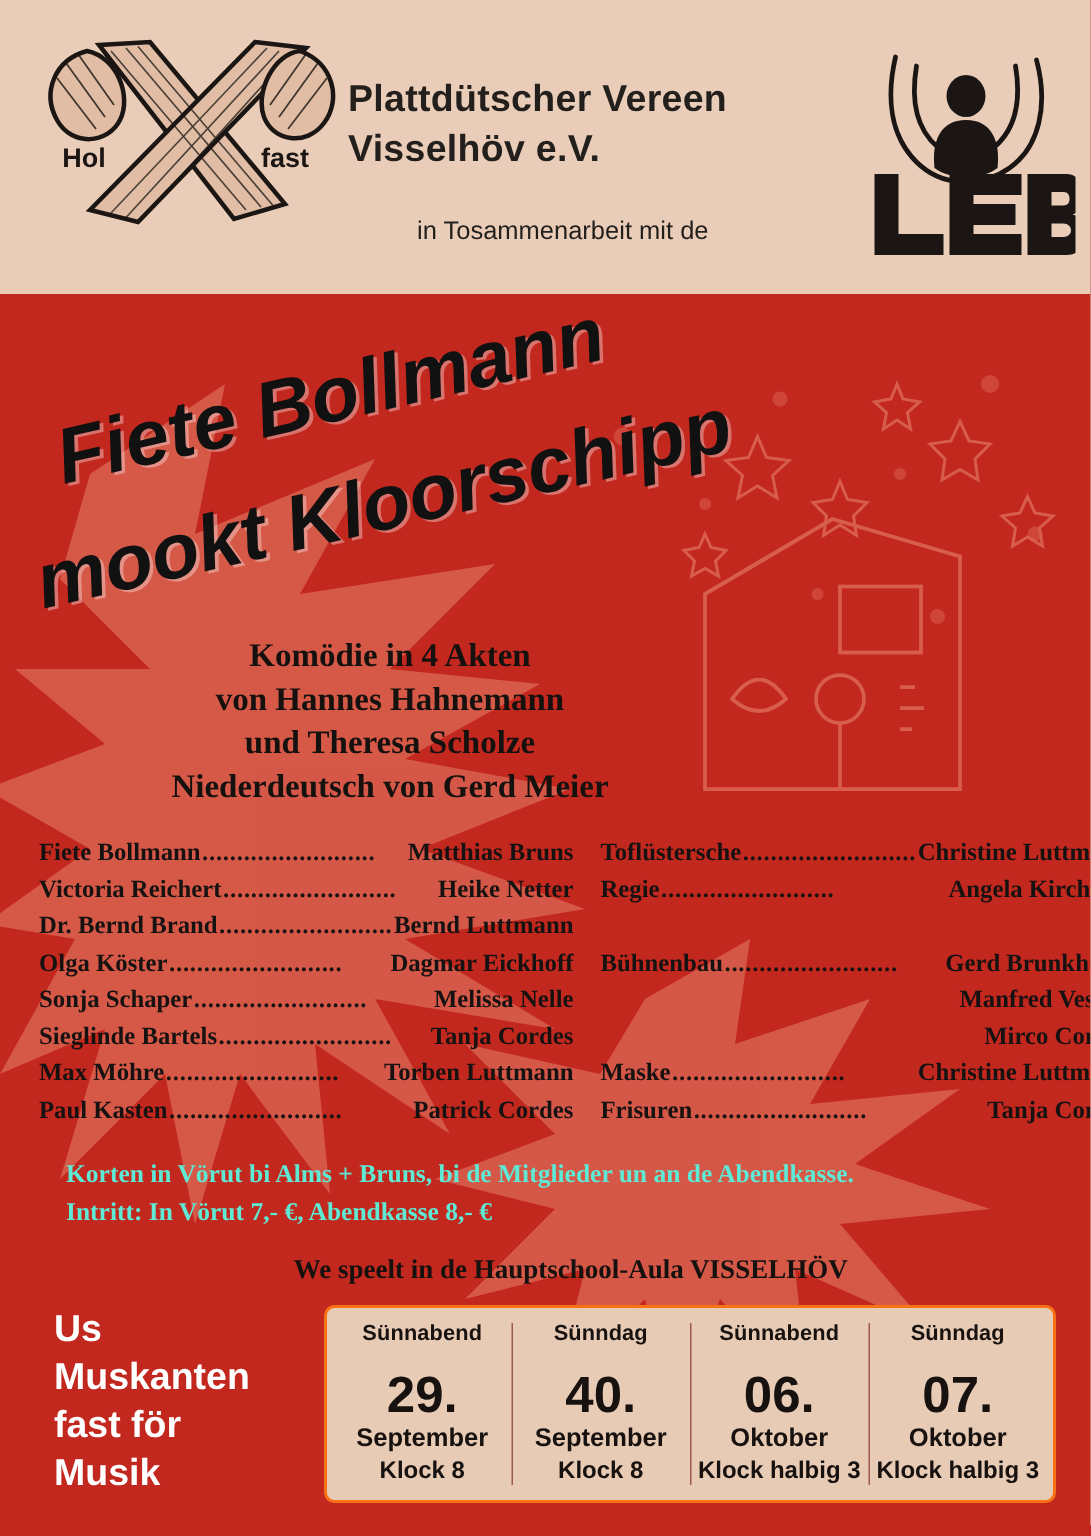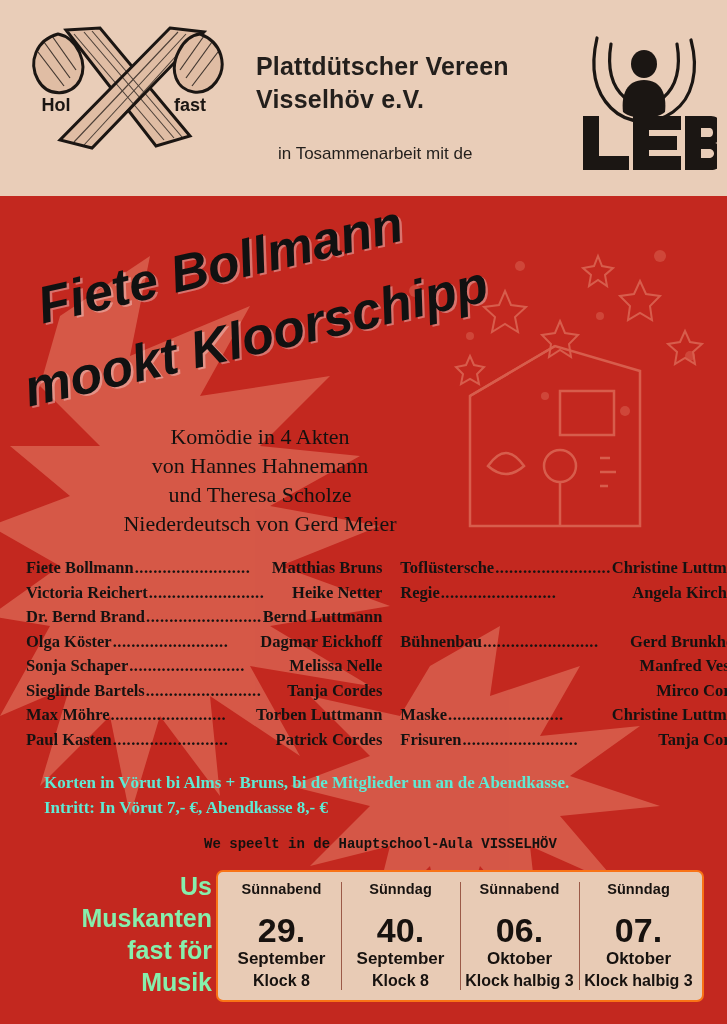--- a/index.html
+++ b/index.html
@@ -38,21 +38,20 @@
   .logo-left svg { display: block; }
   .club-name {
     position: absolute;
     left: 232px;
     top: 50px;
     color: #231f1c;
     font-weight: bold;
     font-size: 25px;
     line-height: 1.32;
     letter-spacing: 0.2px;
-    margin-left: 24px;
   }
   .coop-line {
     position: absolute;
     left: 278px;
     top: 144px;
     color: #231f1c;
     font-size: 17px;
     font-weight: normal;
   }
   .logo-right {
@@ -101,21 +100,21 @@
   .title-line.l2 { margin-top: 18px; margin-left: 6px; }
 
   .subtitle {
     position: absolute;
     top: 226px;
     left: 0;
     width: 520px;
     text-align: center;
     color: #15110f;
     font-family: "Liberation Serif", serif;
-    font-weight: normal;
+    font-weight: bold;
     font-size: 22px;
     line-height: 1.32;
   }
 
   
   .cast {
     position: absolute;
     top: 364px;
     left: 26px;
     width: 676px;
@@ -159,35 +158,35 @@
     font-size: 17px;
     line-height: 1.45;
   }
   .venue {
     position: absolute;
     top: 640px;
     left: 0;
     width: 727px;
     text-align: center;
     color: #15110f;
-    font-family: Liberation Mono, monospace;
-    font-weight: bold;
-    font-size: 14px;
+    font-family: Liberation Serif, serif;
+    font-weight: bold;
+    font-size: 18px;
     padding-left: 34px;
     box-sizing: border-box;
   }
 
   
   .musicians {
     position: absolute;
     left: 36px;
     top: 674px;
     width: 176px;
-    text-align: right;
-    color: #86efac;
+    text-align: left;
+    color: #ffffff;
     font-weight: bold;
     font-size: 25px;
     line-height: 1.28;
   }
 
   
   .dates {
     position: absolute;
     left: 216px;
     top: 674px;

